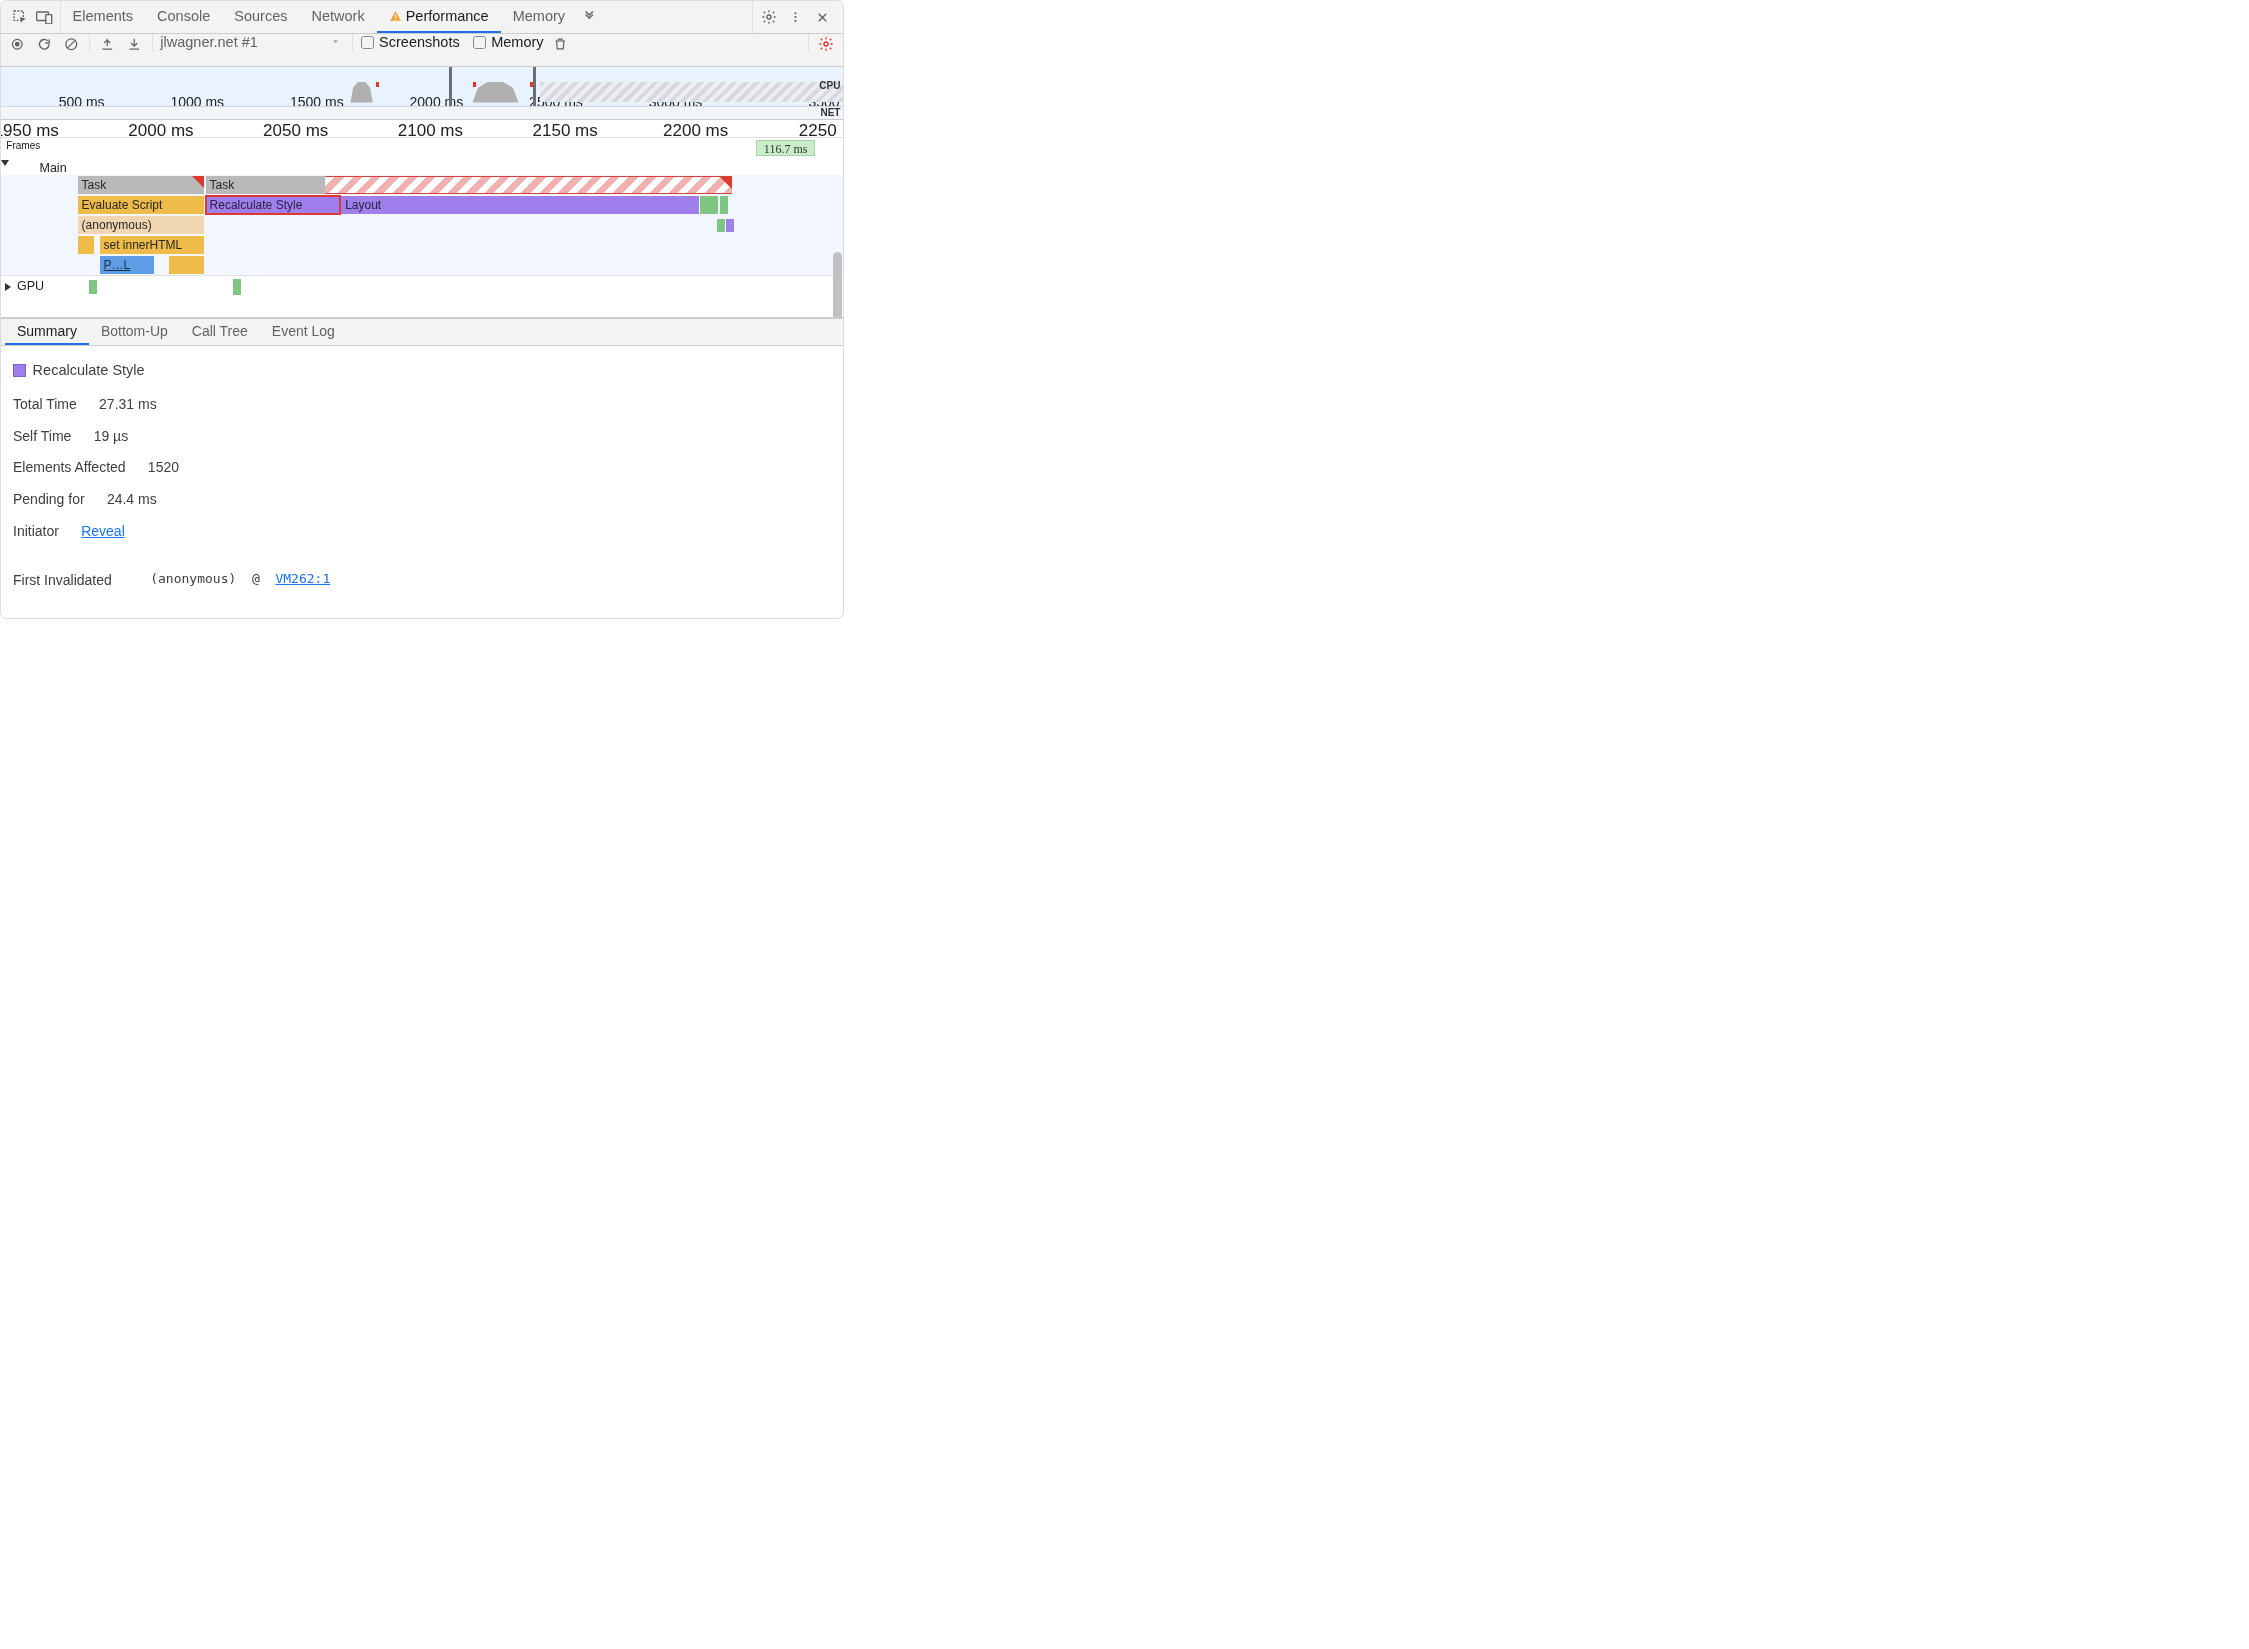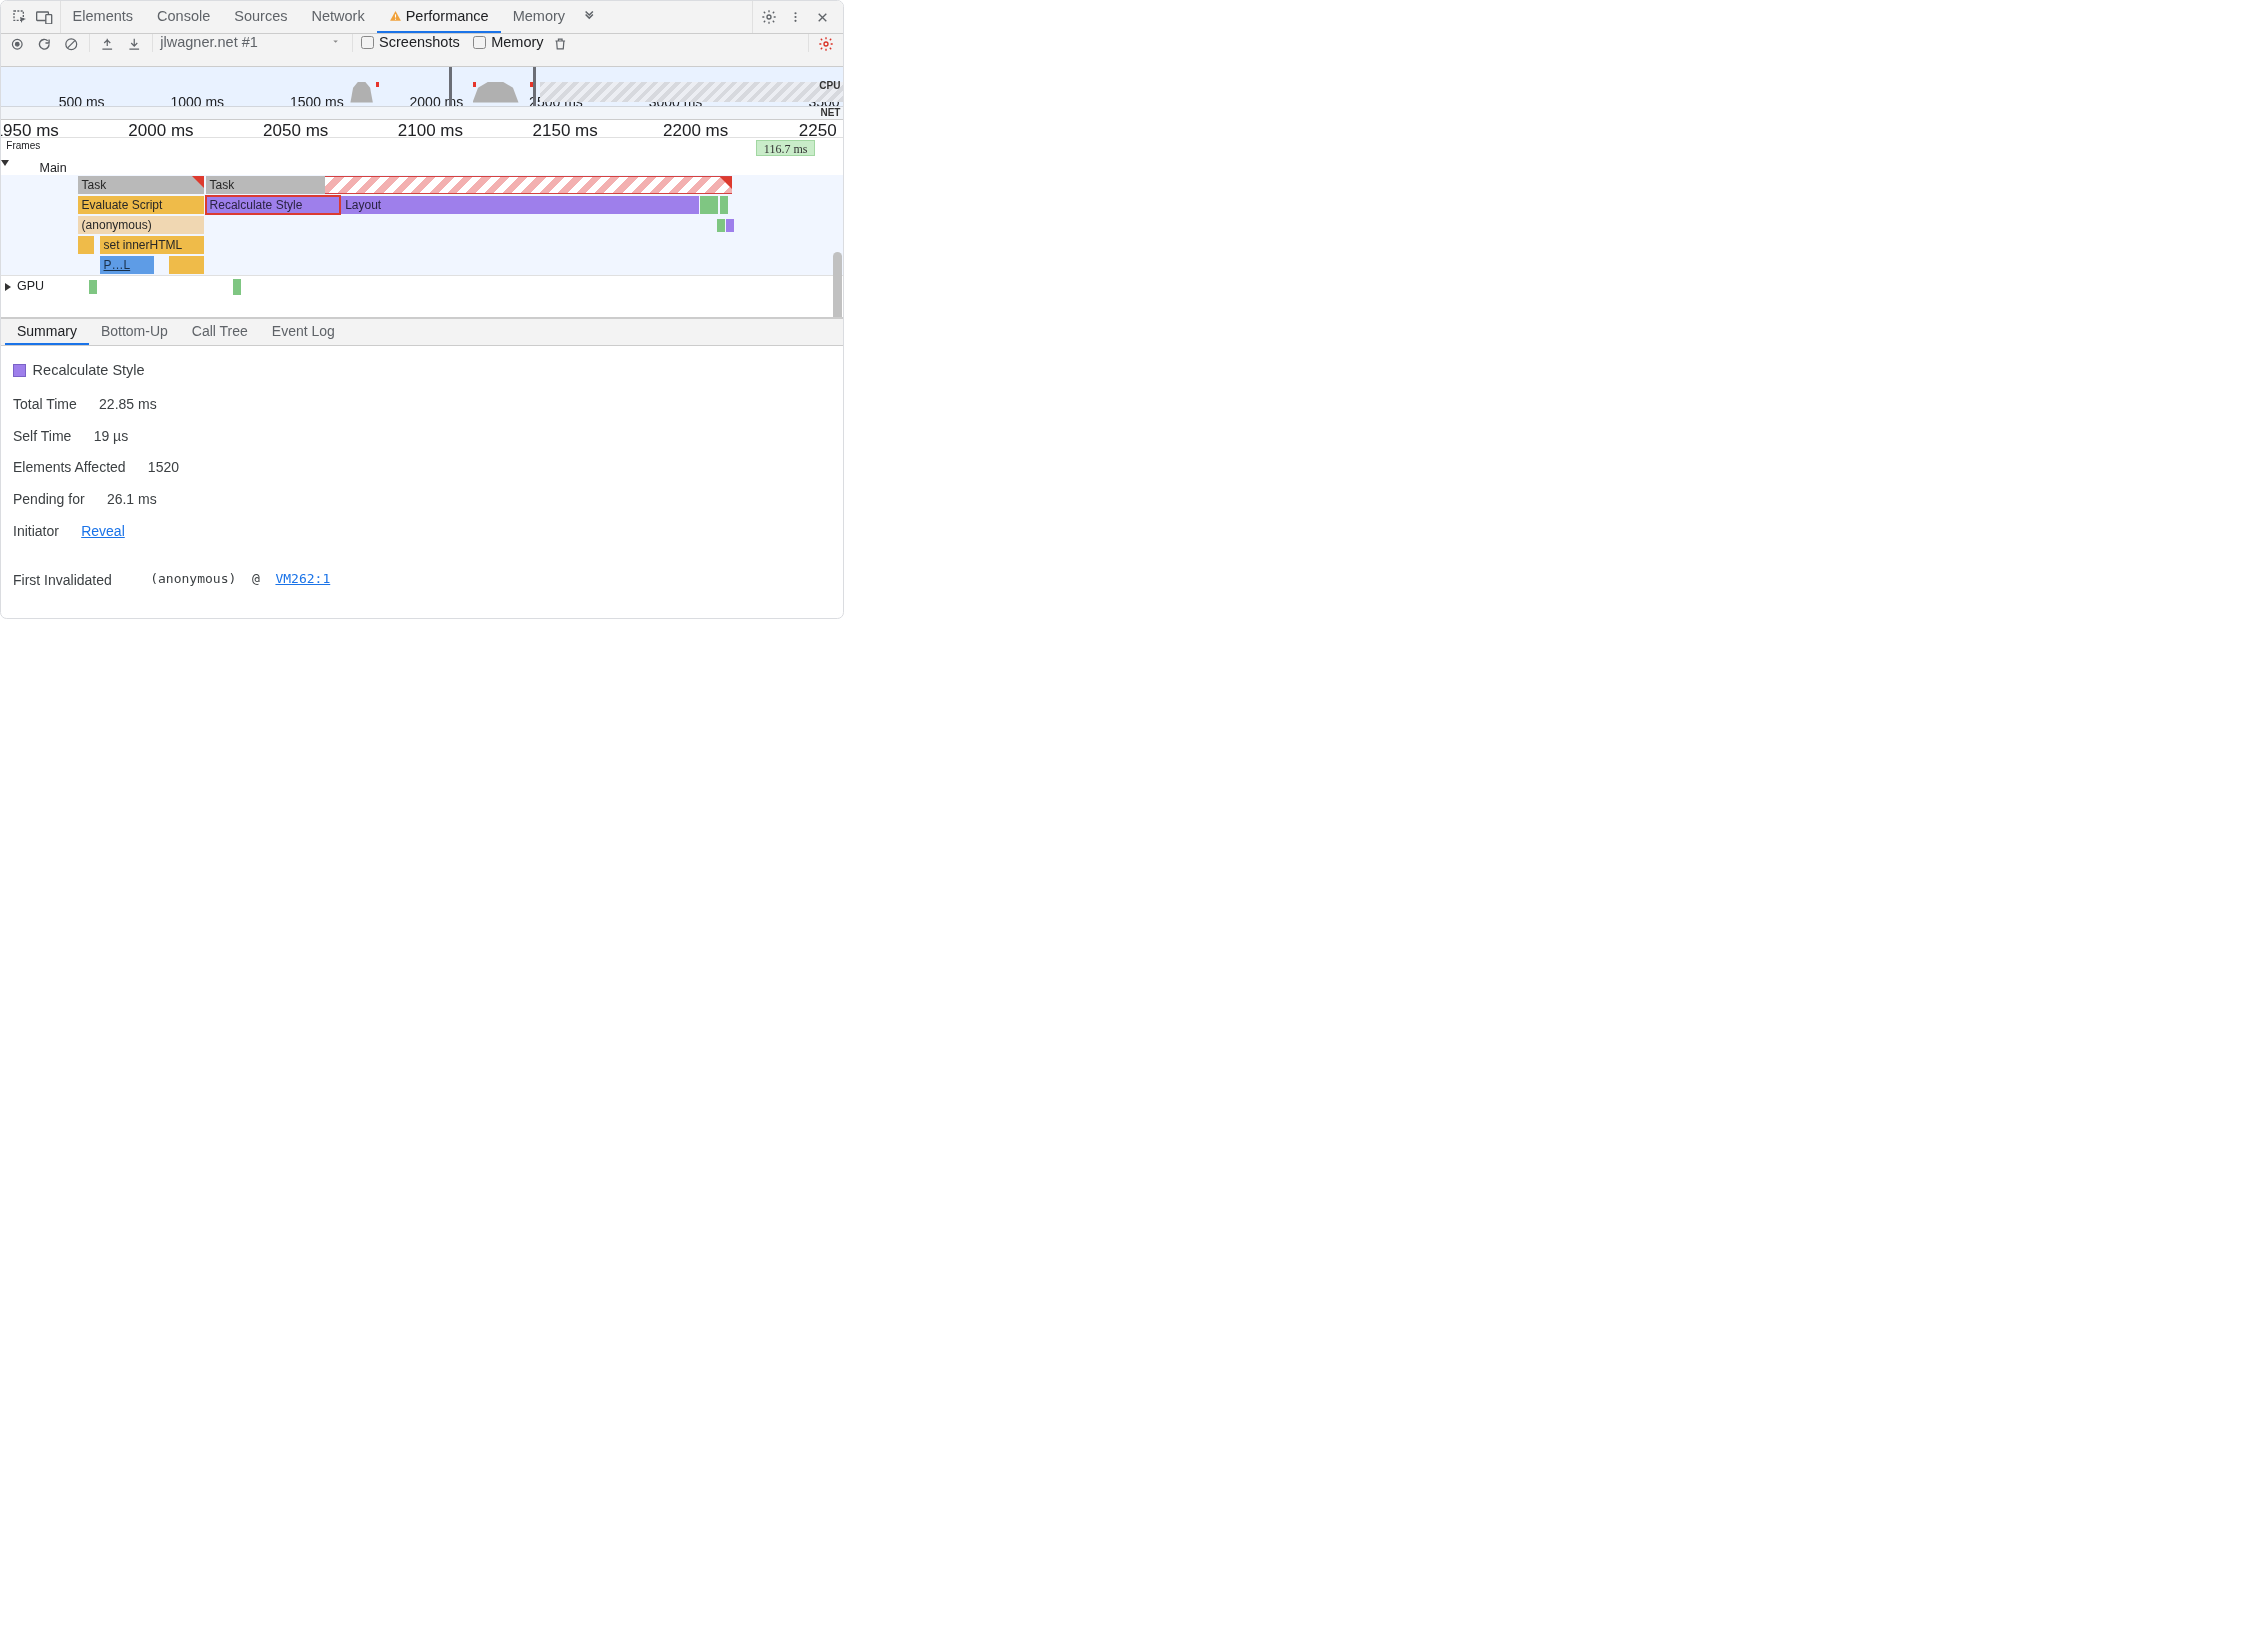--- a/index.html
+++ b/index.html
@@ -441,33 +441,33 @@
   </div>
 
   <div class="summary">
     <div class="title-line">
       <span class="color-chip"></span>
       <span>Recalculate Style</span>
     </div>
 
     <div class="kv">
       <span class="k">Total Time</span>&nbsp;
-      <span class="v">22.85 ms</span>
+      <span class="v">27.31 ms</span>
     </div>
     <div class="kv">
       <span class="k">Self Time</span>&nbsp;
       <span class="v">19 µs</span>
     </div>
     <div class="kv">
       <span class="k">Elements Affected</span>&nbsp;
       <span class="v">1520</span>
     </div>
     <div class="kv">
       <span class="k">Pending for</span>&nbsp;
-      <span class="v">26.1 ms</span>
+      <span class="v">24.4 ms</span>
     </div>
     <div class="kv">
       <span class="k">Initiator</span>&nbsp;
       <a href="#" class="reveal"><span>Reveal</span></a>
     </div>
 
     <div style="height:12px;"></div>
     <div class="kv">
       <span class="k">First Invalidated</span>
       <span style="width:20px;"></span>

